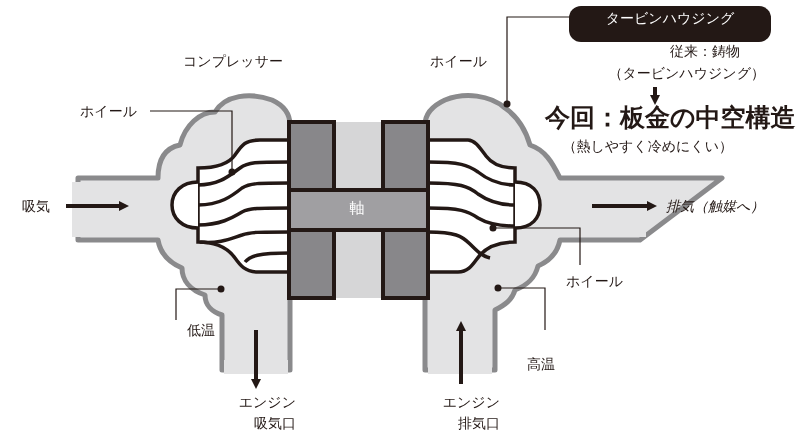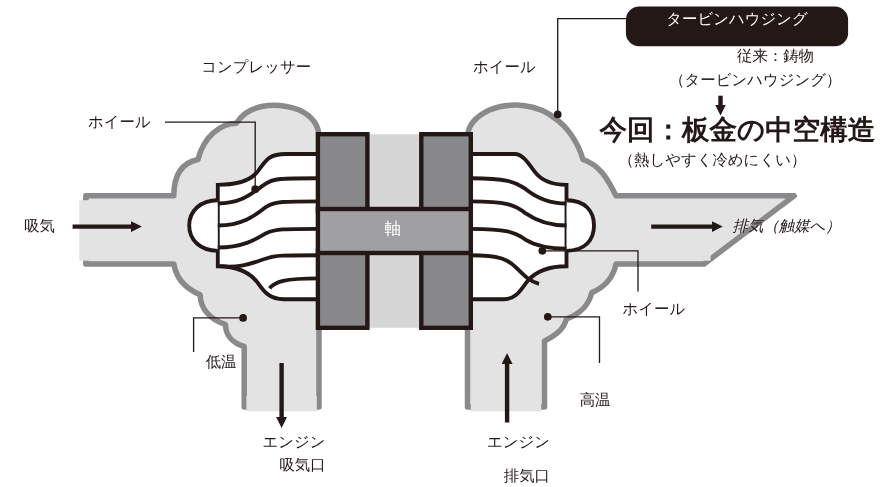--- a/index.html
+++ b/index.html
@@ -105,13 +105,13 @@
 <div class="lbl" style="left:666px;top:197px;font-style:italic;">排気（触媒へ）</div>
 
 <div class="shaft-lbl">軸</div>
 
 <div class="lbl" style="left:153px;top:321px;margin-left:34px;">低温</div>
 <div class="lbl" style="left:527px;top:355px;">高温</div>
 
 <div class="lbl c" style="left:216px;top:393px;width:80px;">エンジン</div>
 <div class="lbl c" style="left:216px;top:414px;width:80px;">吸気口</div>
 <div class="lbl c" style="left:420px;top:393px;width:80px;">エンジン</div>
-<div class="lbl c" style="left:420px;top:424px;width:80px;">排気口</div>
+<div class="lbl c" style="left:420px;top:414px;width:80px;">排気口</div>
 
 </body></html>

